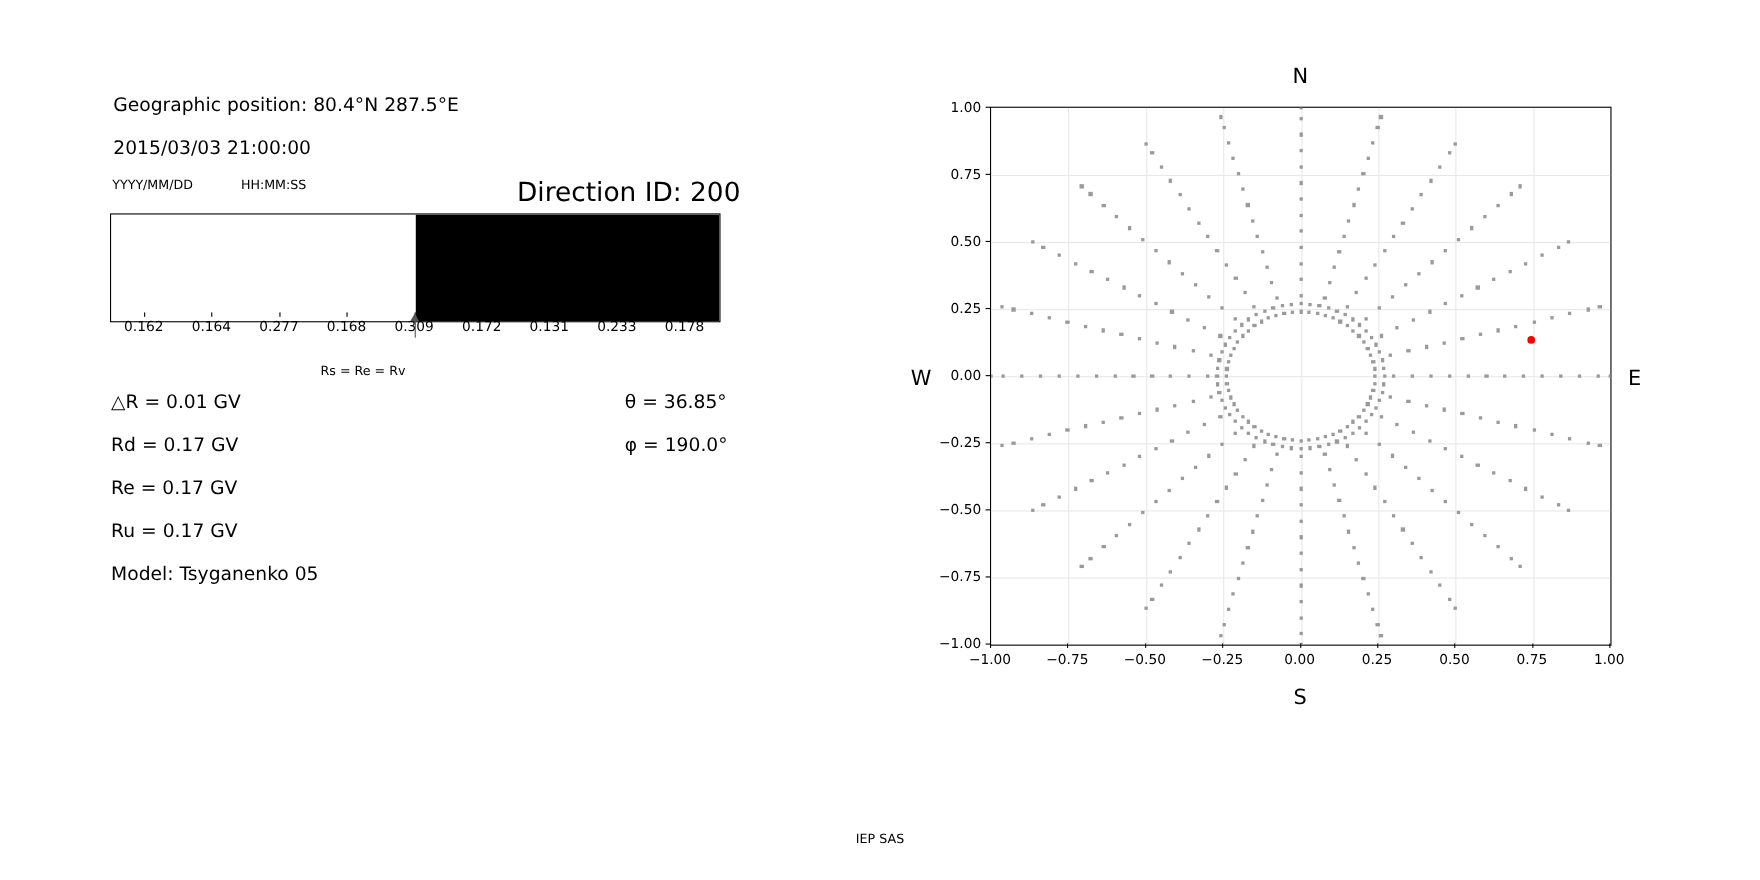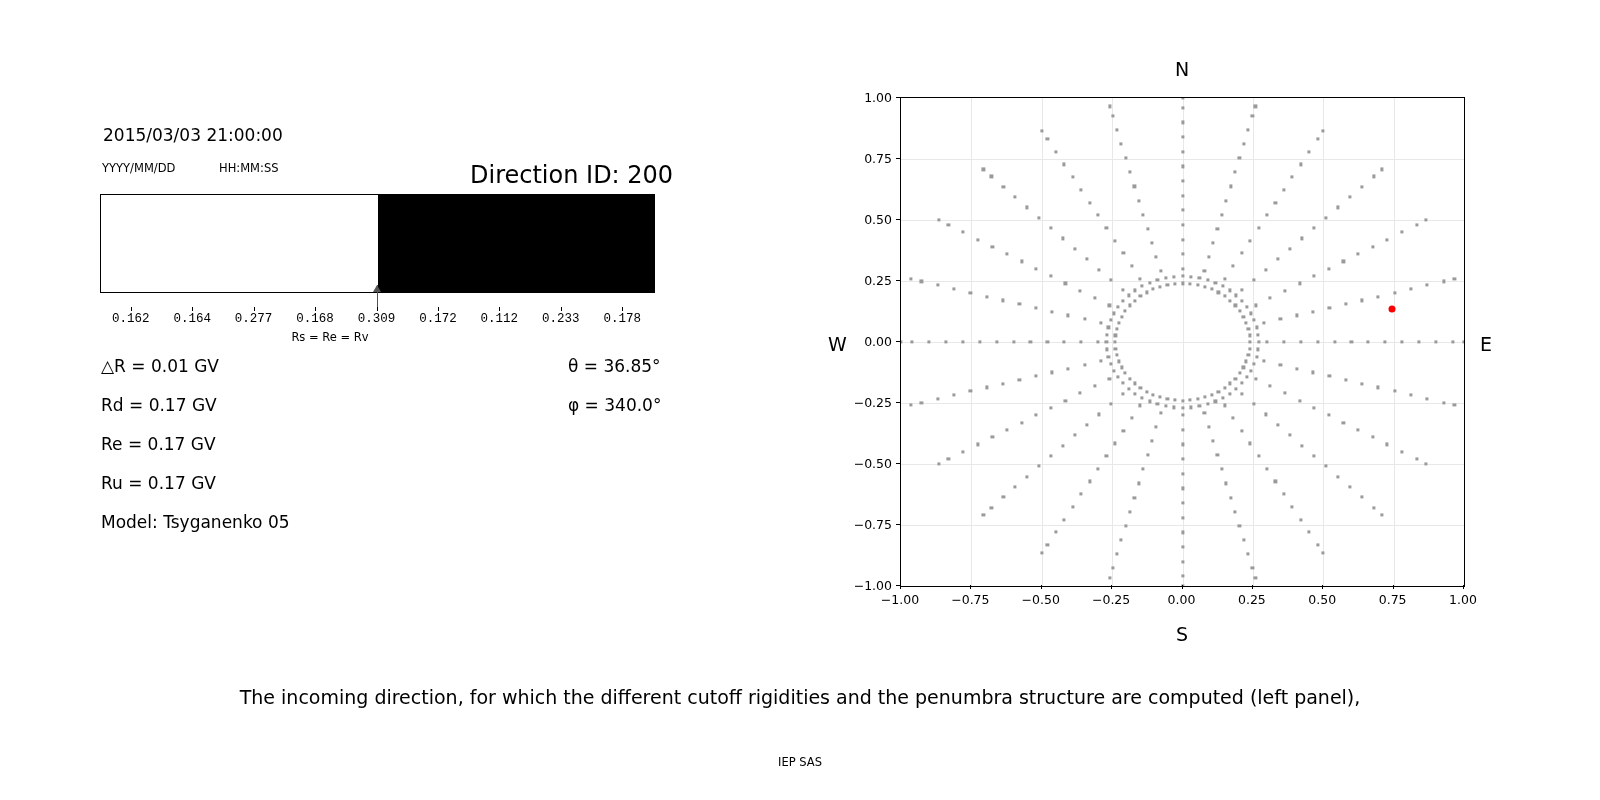--- a/index.html
+++ b/index.html
@@ -49,22 +49,22 @@
     background: #ffffff;
     overflow: hidden;
   }
   #penumbra-black {
     position: absolute;
     top: 0; bottom: 0;
     background: #000000;
   }
   #penumbra-axis {
     position: absolute;
-    left: 100px; top: 307px;
-    width: 555px; height: 34px; font-family: Liberation Mono, monospace;
+    left: 100px; top: 284px;
+    width: 555px; height: 34px;
   }
   .xtick {
     position: absolute;
     top: 0;
     width: 1px; height: 4px;
     background: #000;
   }
   .xticklabel {
     position: absolute;
     top: 5px;
@@ -187,20 +187,21 @@
     width: 1600px;
     text-align: center;
     font-size: 11.5px;
   }
 </style>
 </head>
 <body>
 
 <div class="panel" id="left-panel">
 
+  <div class="info-line" id="geo-position">Geographic position: 80.4°N 287.5°E</div>
   <div class="info-line" id="datetime">2015/03/03 21:00:00</div>
   <div id="fmt-date">YYYY/MM/DD</div>
   <div id="fmt-time">HH:MM:SS</div>
   <div id="direction-id">Direction ID: 200</div>
 
   <div id="penumbra-plot">
     <div id="penumbra-black" style="left: 276.5px; width: 276.5px; background: rgb(0, 0, 0);"></div>
   </div>
   <div id="penumbra-axis">
       <div class="xtick" style="left: 30.7222px;"></div>
@@ -209,39 +210,39 @@
       <div class="xticklabel" style="left: 92.1667px;">0.164</div>
       <div class="xtick" style="left: 153.611px;"></div>
       <div class="xticklabel" style="left: 153.611px;">0.277</div>
       <div class="xtick" style="left: 215.056px;"></div>
       <div class="xticklabel" style="left: 215.056px;">0.168</div>
       <div class="xtick" style="left: 276.5px;"></div>
       <div class="xticklabel" style="left: 276.5px;">0.309</div>
       <div class="xtick" style="left: 337.944px;"></div>
       <div class="xticklabel" style="left: 337.944px;">0.172</div>
       <div class="xtick" style="left: 399.389px;"></div>
-      <div class="xticklabel" style="left: 399.389px;">0.112</div>
+      <div class="xticklabel" style="left: 399.389px;">0.131</div>
       <div class="xtick" style="left: 460.833px;"></div>
       <div class="xticklabel" style="left: 460.833px;">0.233</div>
       <div class="xtick" style="left: 522.278px;"></div>
       <div class="xticklabel" style="left: 522.278px;">0.178</div>
     </div>
   <div id="rs-arrow">
       <div class="shaft" style="left: 276.5px;"></div>
       <div class="head" style="left: 276.5px;"></div>
     </div>
   <div id="rs-label">Rs = Re = Rv</div>
 
   <div class="val-line" id="v-dR">△R = 0.01 GV</div>
   <div class="val-line" id="v-Rd">Rd = 0.17 GV</div>
   <div class="val-line" id="v-Re">Re = 0.17 GV</div>
   <div class="val-line" id="v-Ru">Ru = 0.17 GV</div>
   <div class="val-line" id="v-model">Model: Tsyganenko 05</div>
   <div class="val-line" id="v-theta">θ = 36.85°</div>
-  <div class="val-line" id="v-phi">φ = 340.0°</div>
+  <div class="val-line" id="v-phi">φ = 190.0°</div>
 </div>
 
 <div class="panel" id="right-panel">
   <div class="compass" id="compass-N">N</div>
   <div class="compass" id="compass-S">S</div>
   <div class="compass" id="compass-W">W</div>
   <div class="compass" id="compass-E">E</div>
 
   <div id="sky-axes">
       <div class="gridline-h" style="top: 61px;"></div>
@@ -716,15 +717,14 @@
     <div class="ax-ytick-label" style="left: 52px; width: 50px; top: 280px;">0.25</div>
     <div class="ax-tick-h" style="left: 106px; top: 219px;"></div>
     <div class="ax-ytick-label" style="left: 52px; width: 50px; top: 219px;">0.50</div>
     <div class="ax-tick-h" style="left: 106px; top: 158px;"></div>
     <div class="ax-ytick-label" style="left: 52px; width: 50px; top: 158px;">0.75</div>
     <div class="ax-tick-h" style="left: 106px; top: 97px;"></div>
     <div class="ax-ytick-label" style="left: 52px; width: 50px; top: 97px;">1.00</div>
   </div>
 
 <div id="caption">
-  <div>The incoming direction, for which the different cutoff rigidities and the penumbra structure are computed (left panel),</div>
 </div>
 <div id="credit">IEP SAS</div>
 
 </body></html>

